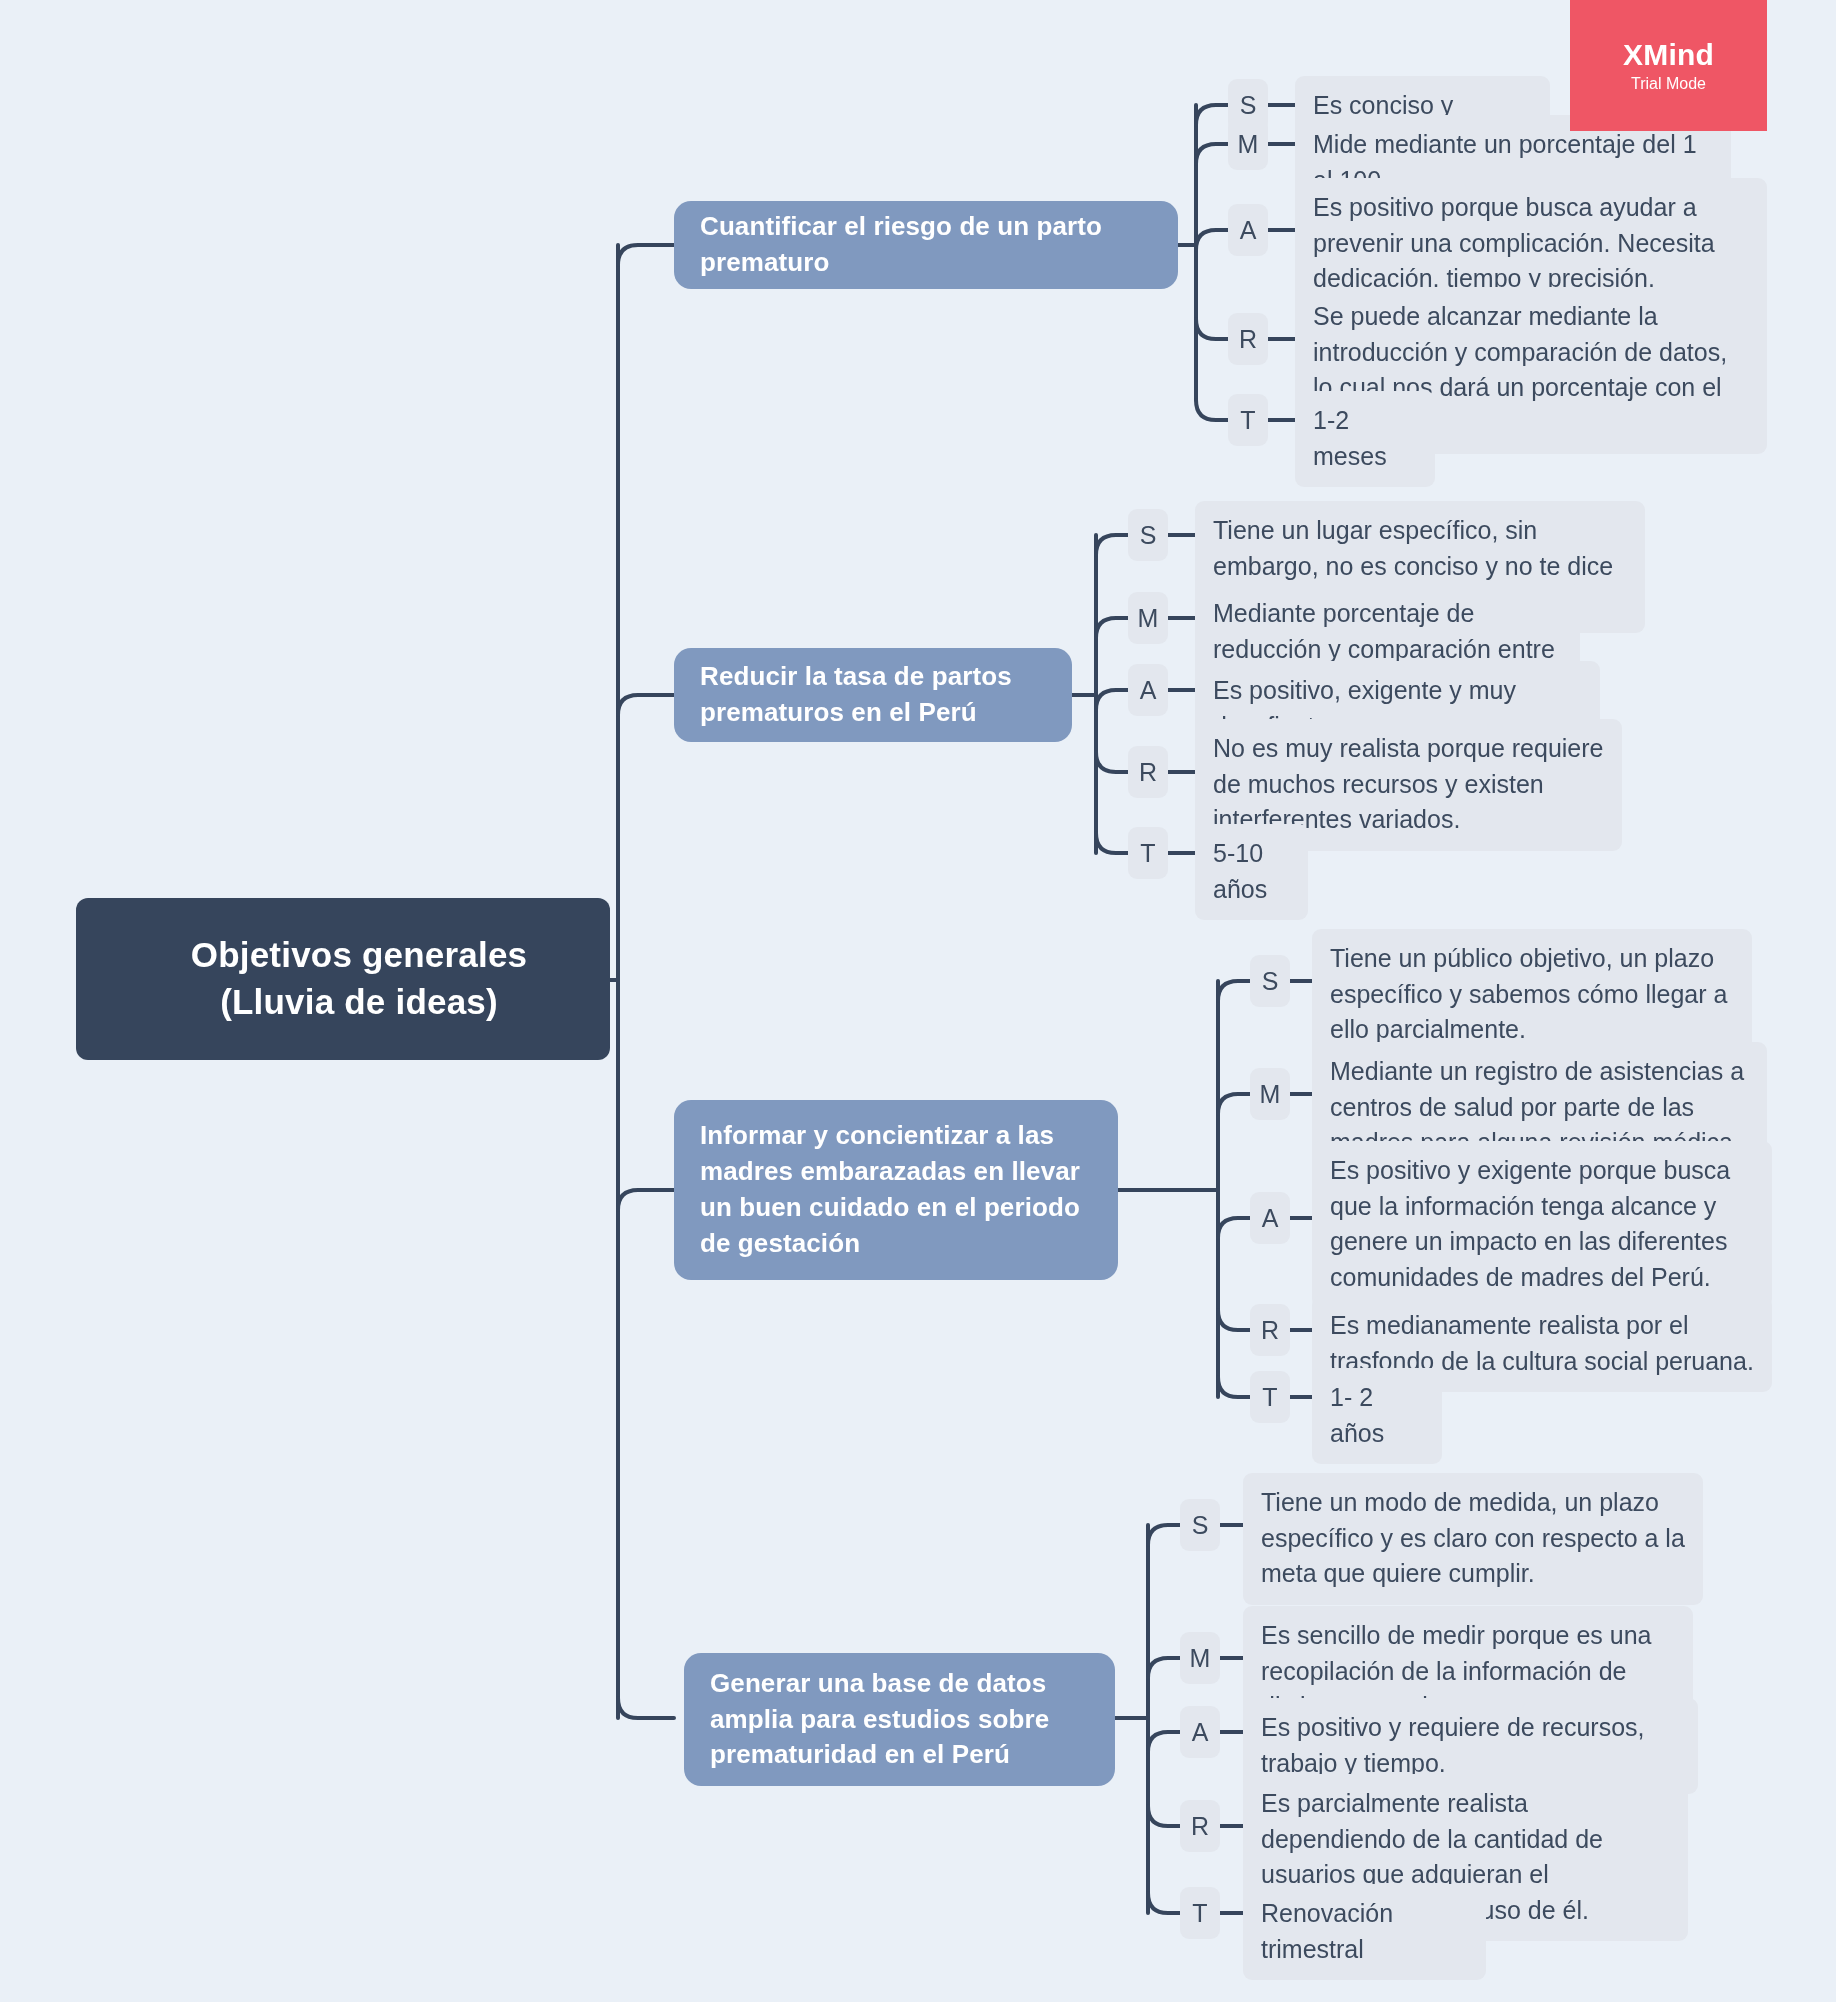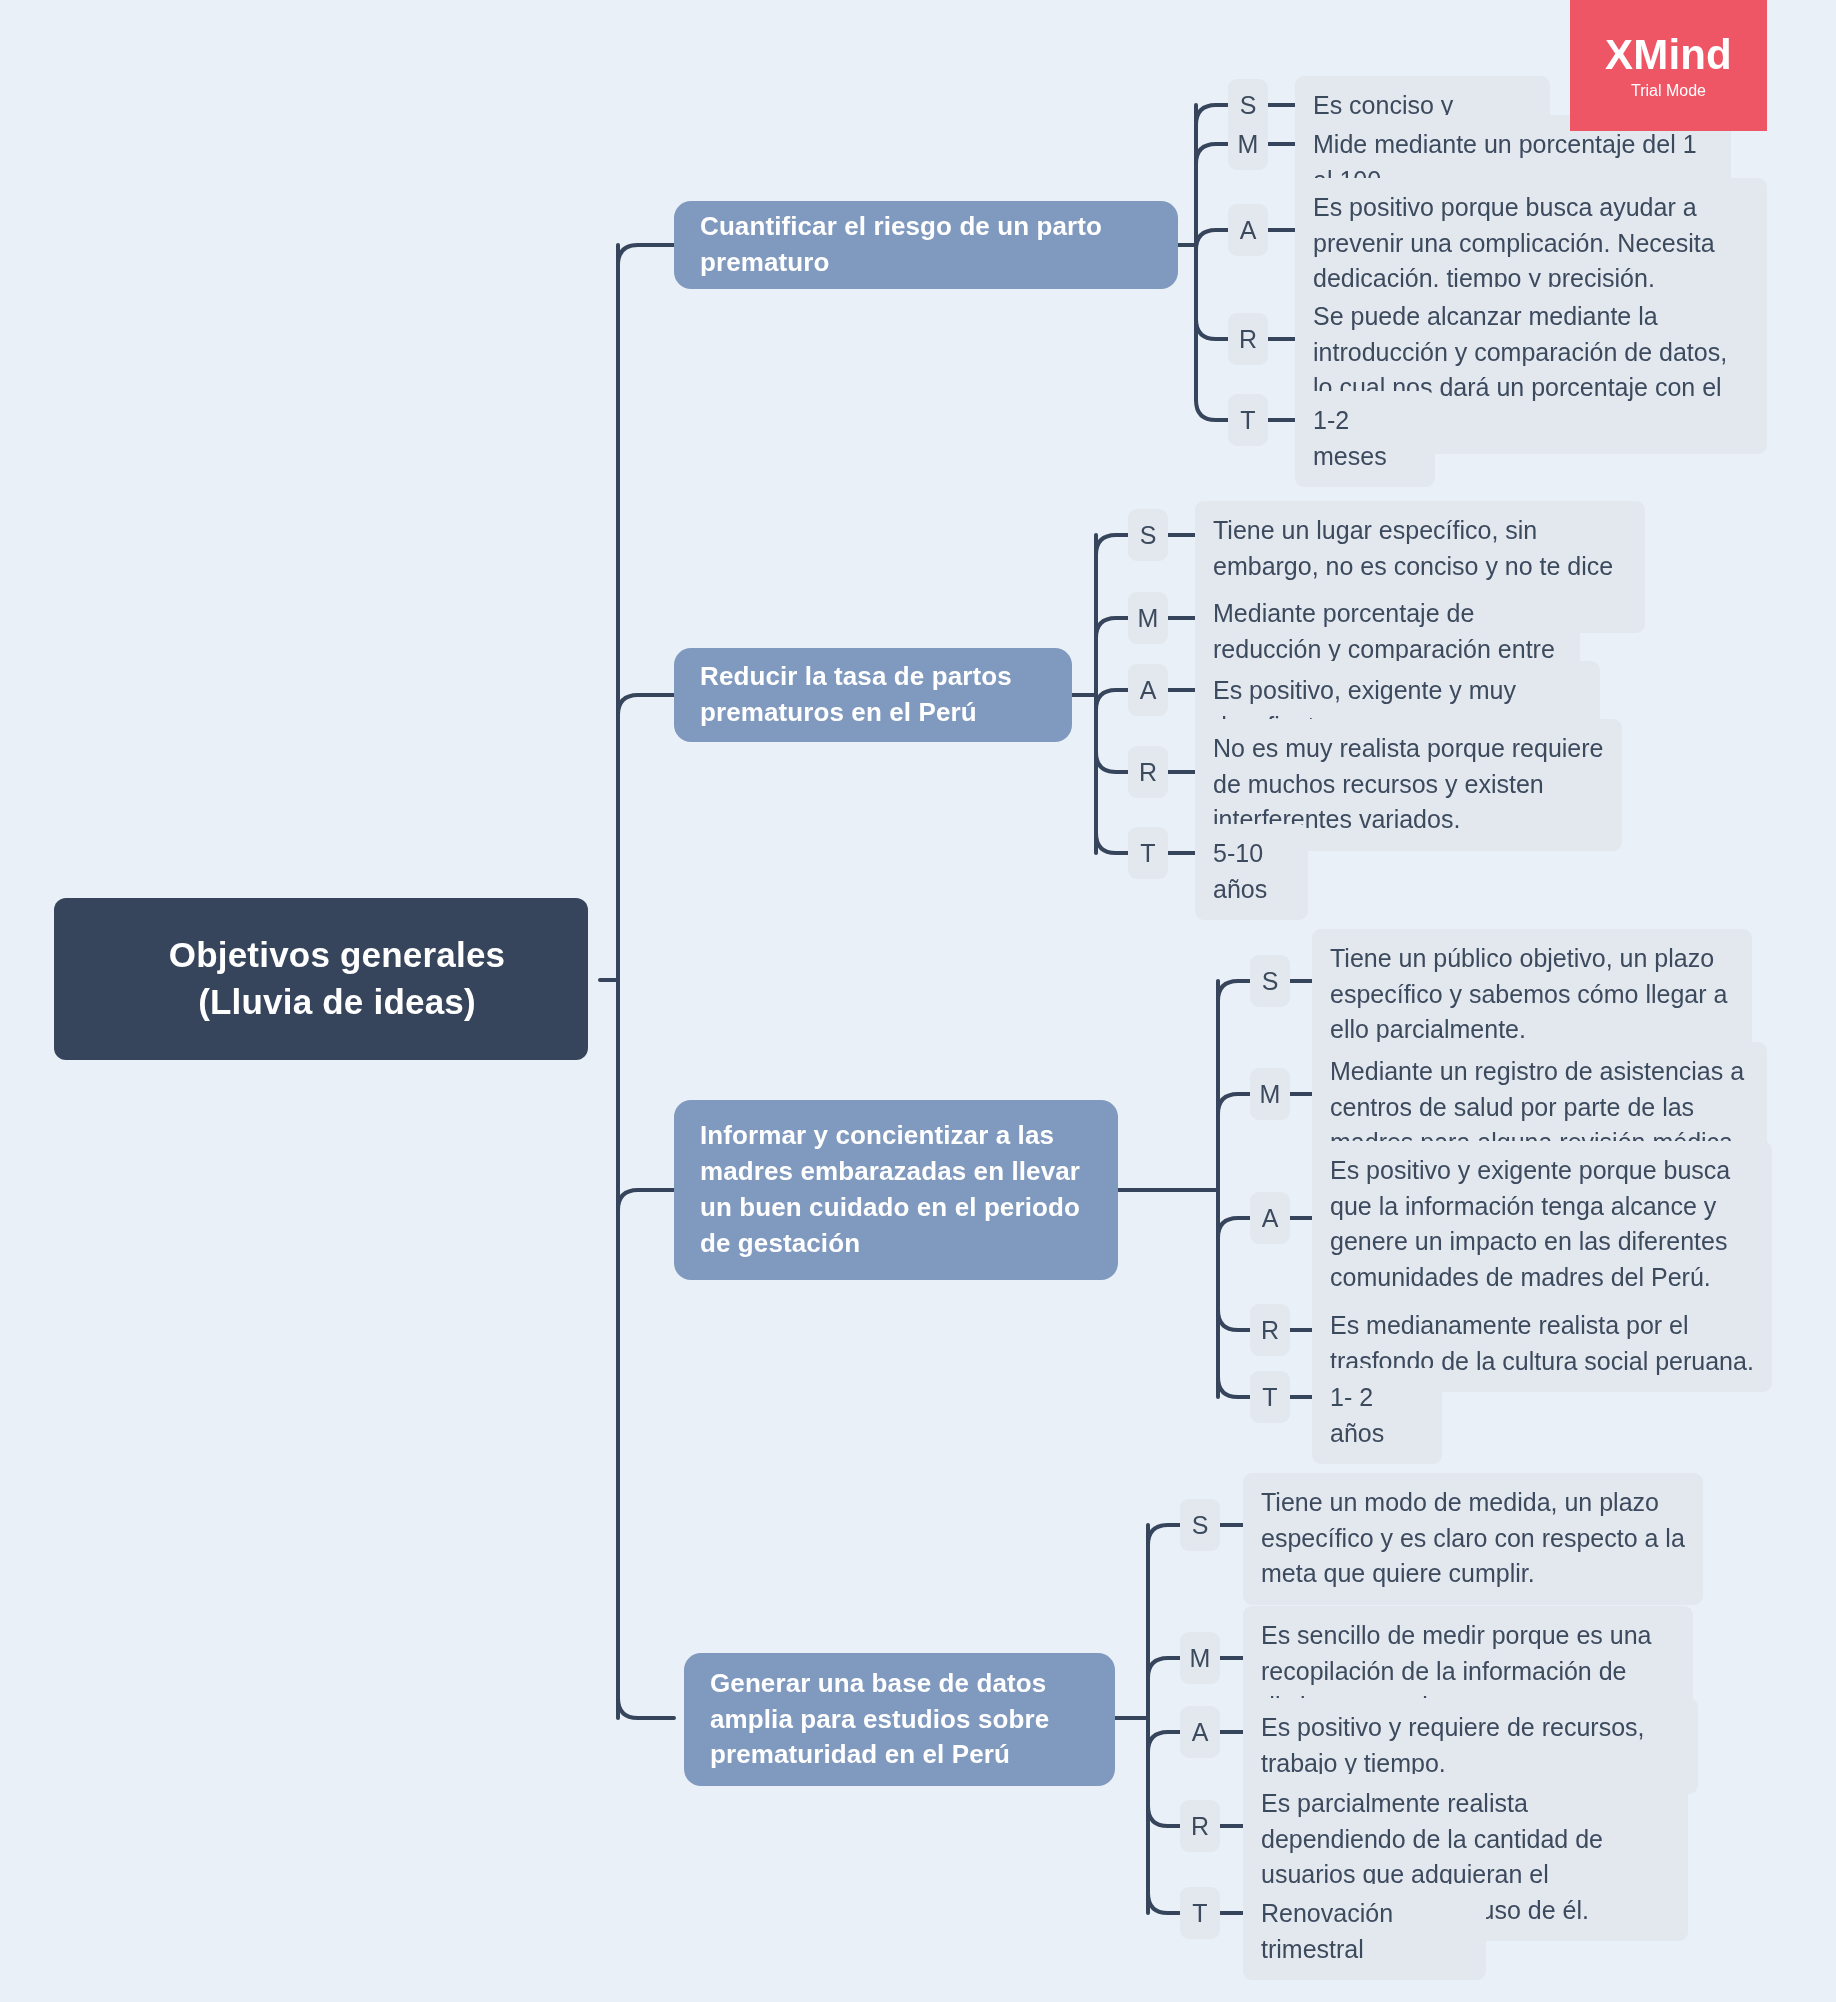--- a/index.html
+++ b/index.html
@@ -75,21 +75,21 @@
     left: 1570px; top: 0px;
     width: 197px; height: 131px;
     background: #ef5665;
     color: #ffffff;
     display: flex;
     flex-direction: column;
     align-items: center;
     justify-content: center;
     z-index: 40;
   }
-  .badge .b1 { font-size: 42px; font-weight: bold; letter-spacing: 0.2px; }
+  .badge .b1 { font-size: 30px; font-weight: bold; letter-spacing: 0.2px; }
   .badge .b2 { font-size: 16px; margin-top: 3px; }
 </style>
 </head>
 <body>
 
 <div id="canvas">
 
   <svg id="wires" viewBox="0 0 1836 2002" xmlns="http://www.w3.org/2000/svg">
     <g fill="none" stroke="#36455c" stroke-width="4" stroke-linecap="round">
 
@@ -150,21 +150,21 @@
       <path d="M1148 1806 Q1148 1826 1168 1826 H1180"></path>
       <path d="M1148 1893 Q1148 1913 1168 1913 H1180"></path>
       <path d="M1220 1525 H1243"></path>
       <path d="M1220 1658 H1243"></path>
       <path d="M1220 1732 H1243"></path>
       <path d="M1220 1826 H1243"></path>
       <path d="M1220 1913 H1243"></path>
     </g>
   </svg>
 
-  <div class="node root" style="left:54px; top:898px; width:534px; height:162px;padding-left:32px;">
+  <div class="node root" style="left:76px; top:898px; width:534px; height:162px;padding-left:32px;">
     <span class="txt">
       <span>Objetivos generales</span><br>
       <span>(Lluvia de ideas)</span>
     </span>
   </div>
 
   <div class="node branch" style="left:674px; top:201px; width:504px; height:88px;">
     <span class="txt">Cuantificar el riesgo de un parto prematuro</span>
   </div>
 

